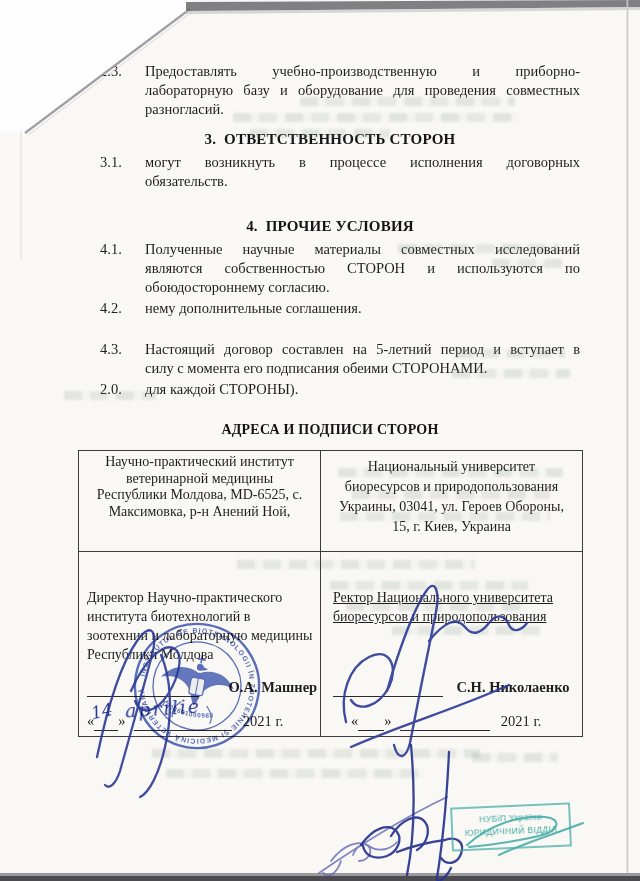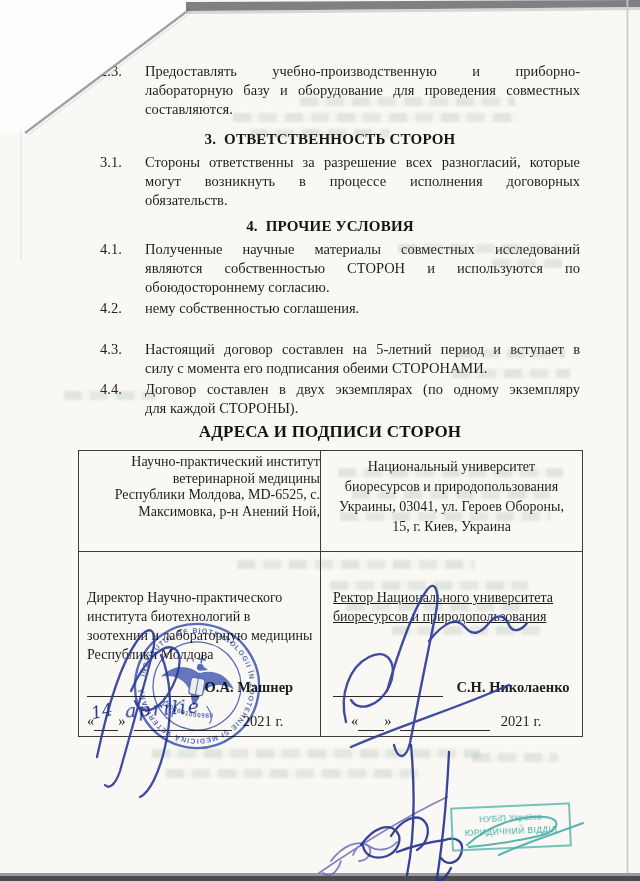--- a/index.html
+++ b/index.html
@@ -10,21 +10,21 @@
   .clause .txt{margin-left:45px;width:435px;}
   .jl{text-align:justify;text-align-last:justify;}
   .ll{text-align:left;}
   .heading{position:absolute;left:60px;width:540px;text-align:center;
            font-weight:bold;font-size:15px;letter-spacing:.2px;color:#141414;white-space:pre;}
   
   #sig-table{position:absolute;left:78px;top:450px;width:503px;height:285px;
              border:1.6px solid #3c3c3c;z-index:3;}
   .cell{position:absolute;box-sizing:border-box;font-size:14px;}
   .c-tl{left:0;top:0;width:242px;height:101px;border-right:1.4px solid #3c3c3c;border-bottom:1.4px solid #3c3c3c;
-        text-align:right;padding-top:3px;line-height:16.6px;}
+        text-align:center;padding-top:3px;line-height:16.6px;}
   .c-tr{left:242px;top:0;width:261px;height:101px;border-bottom:1.4px solid #3c3c3c;
         text-align:center;padding-top:6px;line-height:20px;}
   .c-bl{left:0;top:101px;width:242px;height:184px;border-right:1.4px solid #3c3c3c;padding:36px 8px 0 8px;line-height:19px;}
   .c-br{left:242px;top:101px;width:261px;height:184px;padding:36px 8px 0 12px;line-height:19px;text-decoration:underline;}
   .cline{white-space:nowrap;}
   .sigrow{position:absolute;white-space:nowrap;}
   .uline{display:inline-block;border-bottom:1.2px solid #2a2a2a;height:13px;vertical-align:bottom;}
   .signame{font-weight:bold;font-size:14.5px;}
   .daterow{position:absolute;font-size:14.5px;white-space:nowrap;}
   
@@ -79,70 +79,68 @@
     <rect x="20.5" y="130" width="1.2" height="130" fill="#d8d8dc" opacity="0.7"></rect>
     <rect x="0" y="873" width="641" height="3" fill="#9a9a9e"></rect>
     <rect x="0" y="876" width="641" height="5" fill="#4c4c50"></rect>
   </svg>
 
   <div class="clause" style="top:62px;">
     <span class="num">2.3.</span>
     <div class="txt">
       <div class="jl">Предоставлять учебно-производственную и приборно-</div>
       <div class="jl">лабораторную базу и оборудование для проведения совместных</div>
-      <div class="ll">составляются.</div>
+      <div class="ll">разногласий.</div>
     </div>
   </div>
 
   <div class="heading" style="top:131px;">3.  ОТВЕТСТВЕННОСТЬ СТОРОН</div>
 
   <div class="clause" style="top:153px;">
     <span class="num">3.1.</span>
     <div class="txt">
-      <div class="jl">Стороны ответственны за разрешение всех разногласий, которые</div>
       <div class="jl">могут возникнуть в процессе исполнения договорных</div>
       <div class="ll">обязательств.</div>
     </div>
   </div>
 
   <div class="heading" style="top:218px;">4.  ПРОЧИЕ УСЛОВИЯ</div>
 
   <div class="clause" style="top:240px;">
     <span class="num">4.1.</span>
     <div class="txt">
       <div class="jl">Полученные научные материалы совместных исследований</div>
       <div class="jl">являются собственностью СТОРОН и используются по</div>
       <div class="ll">обоюдостороннему согласию.</div>
     </div>
   </div>
 
   <div class="clause" style="top:299px;">
     <span class="num">4.2.</span>
     <div class="txt">
-      <div class="ll">нему собственностью соглашения.</div>
+      <div class="ll">нему дополнительные соглашения.</div>
     </div>
   </div>
 
   <div class="clause" style="top:340px;">
     <span class="num">4.3.</span>
     <div class="txt">
       <div class="jl">Настоящий договор составлен на 5-летний период и вступает в</div>
       <div class="ll">силу с момента его подписания обеими СТОРОНАМИ.</div>
     </div>
   </div>
 
   <div class="clause" style="top:380px;">
-    <span class="num">4.4.</span>
-    <div class="txt">
-      <div class="jl">Договор составлен в двух экземплярах (по одному экземпляру</div>
+    <span class="num">2.0.</span>
+    <div class="txt">
       <div class="ll">для каждой СТОРОНЫ).</div>
     </div>
   </div>
 
-  <div class="heading" style="top:422px;font-size:17px;font-family:Liberation Serif, serif;">АДРЕСА И ПОДПИСИ СТОРОН</div>
+  <div class="heading" style="top:422px;font-size:14px;font-family:Liberation Serif, serif;">АДРЕСА И ПОДПИСИ СТОРОН</div>
 
   <div id="sig-table">
     <div class="cell c-tl">
       <div class="cline">Научно-практический институт</div>
       <div class="cline">ветеринарной медицины</div>
       <div class="cline">Республики Молдова, MD-6525, с.</div>
       <div class="cline">Максимовка, р-н Анений Ной,</div>
     </div>
     <div class="cell c-tr">
       <div class="cline">Национальный университет</div>
@@ -151,21 +149,21 @@
       <div class="cline">15, г. Киев, Украина</div>
     </div>
 
     <div class="cell c-bl">
       <div class="cline">Директор Научно-практического</div>
       <div class="cline">института биотехнологий в</div>
       <div class="cline">зоотехнии и лабораторную медицины</div>
       <div class="cline">Республики Молдова</div>
       <div class="sigrow" style="left:8px;top:126px;">
         <span class="uline" style="width:112px;"></span>
-        <span class="signame" style="margin-left:2px;">О.А. Машнер</span>
+        <span class="signame" style="margin-left:26px;">О.А. Машнер</span>
       </div>
       <div class="daterow" style="left:8px;top:160px;">
         <span>«</span><span class="uline" style="width:24px;"></span><span>»</span>
         <span class="uline" style="width:98px;margin-left:5px;"></span>
         <span style="margin-left:7px;">2021 г.</span>
       </div>
       <div class="hand" style="left:12px;top:150px;font-size:17px;transform:rotate(-12deg);">14</div>
       <div class="hand" style="left:46px;top:147px;font-size:19px;letter-spacing:2px;transform:rotate(-4deg);filter:blur(.2px);">aprilie</div>
     </div>
 

